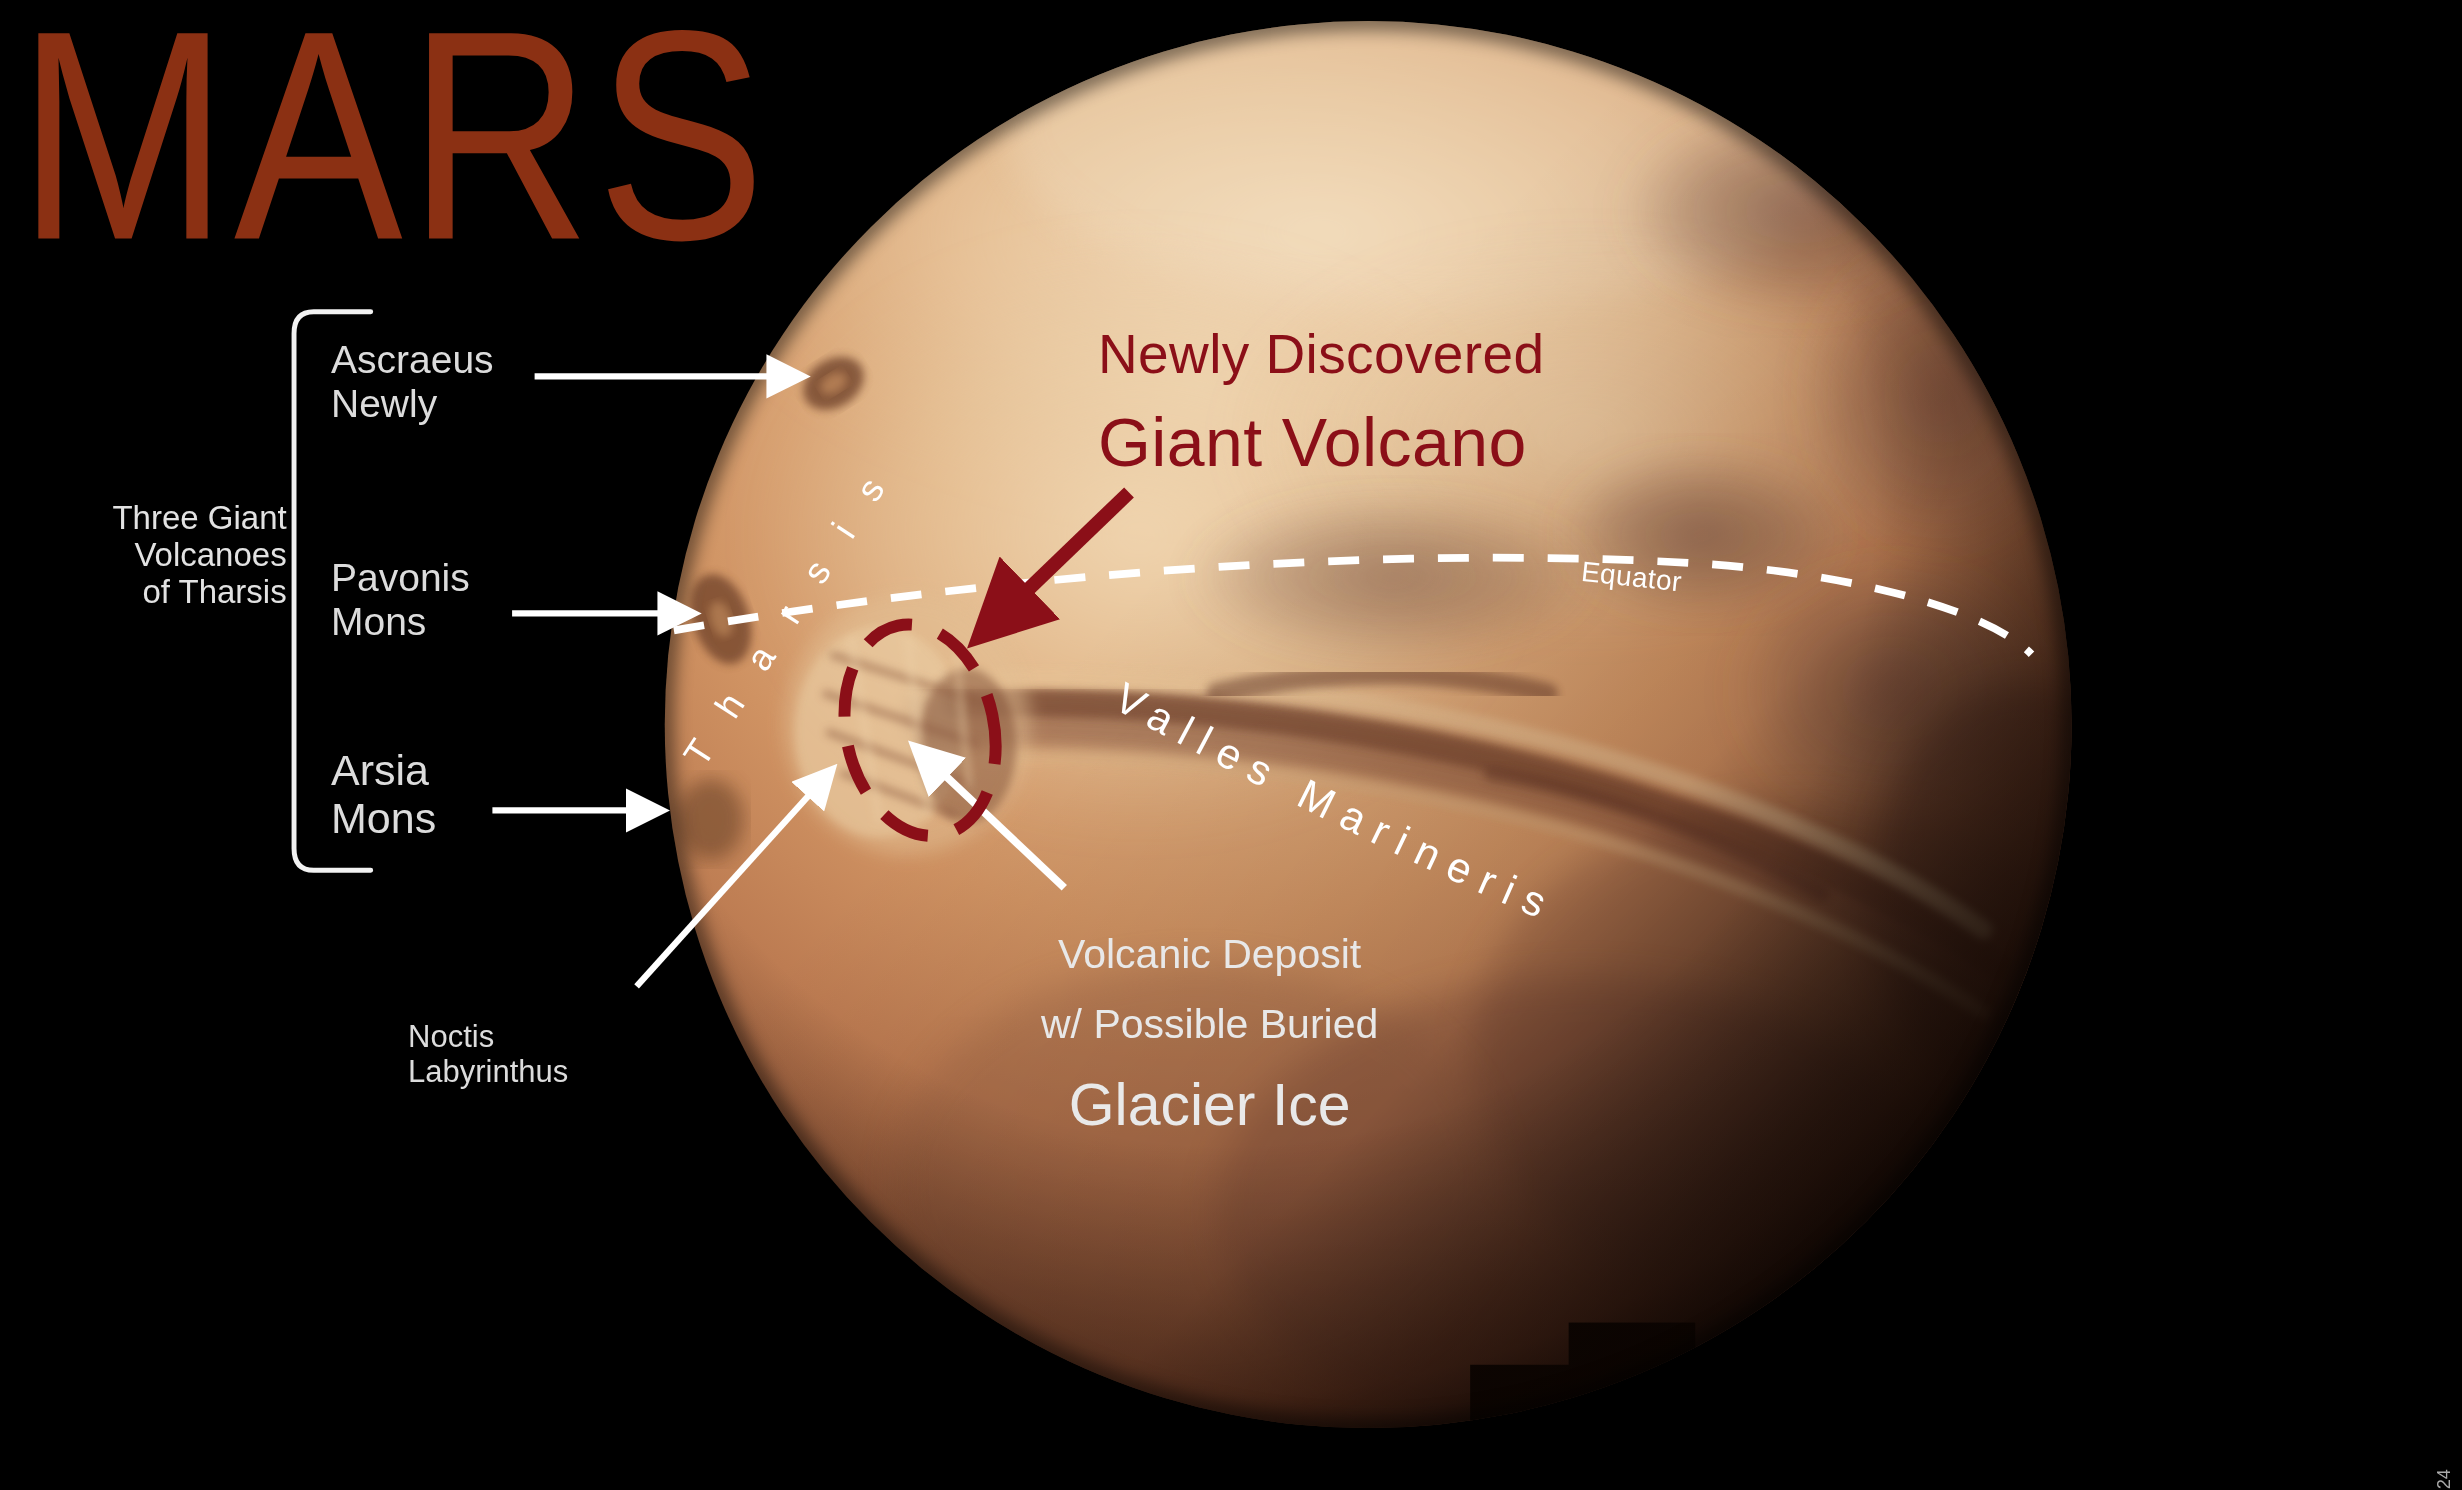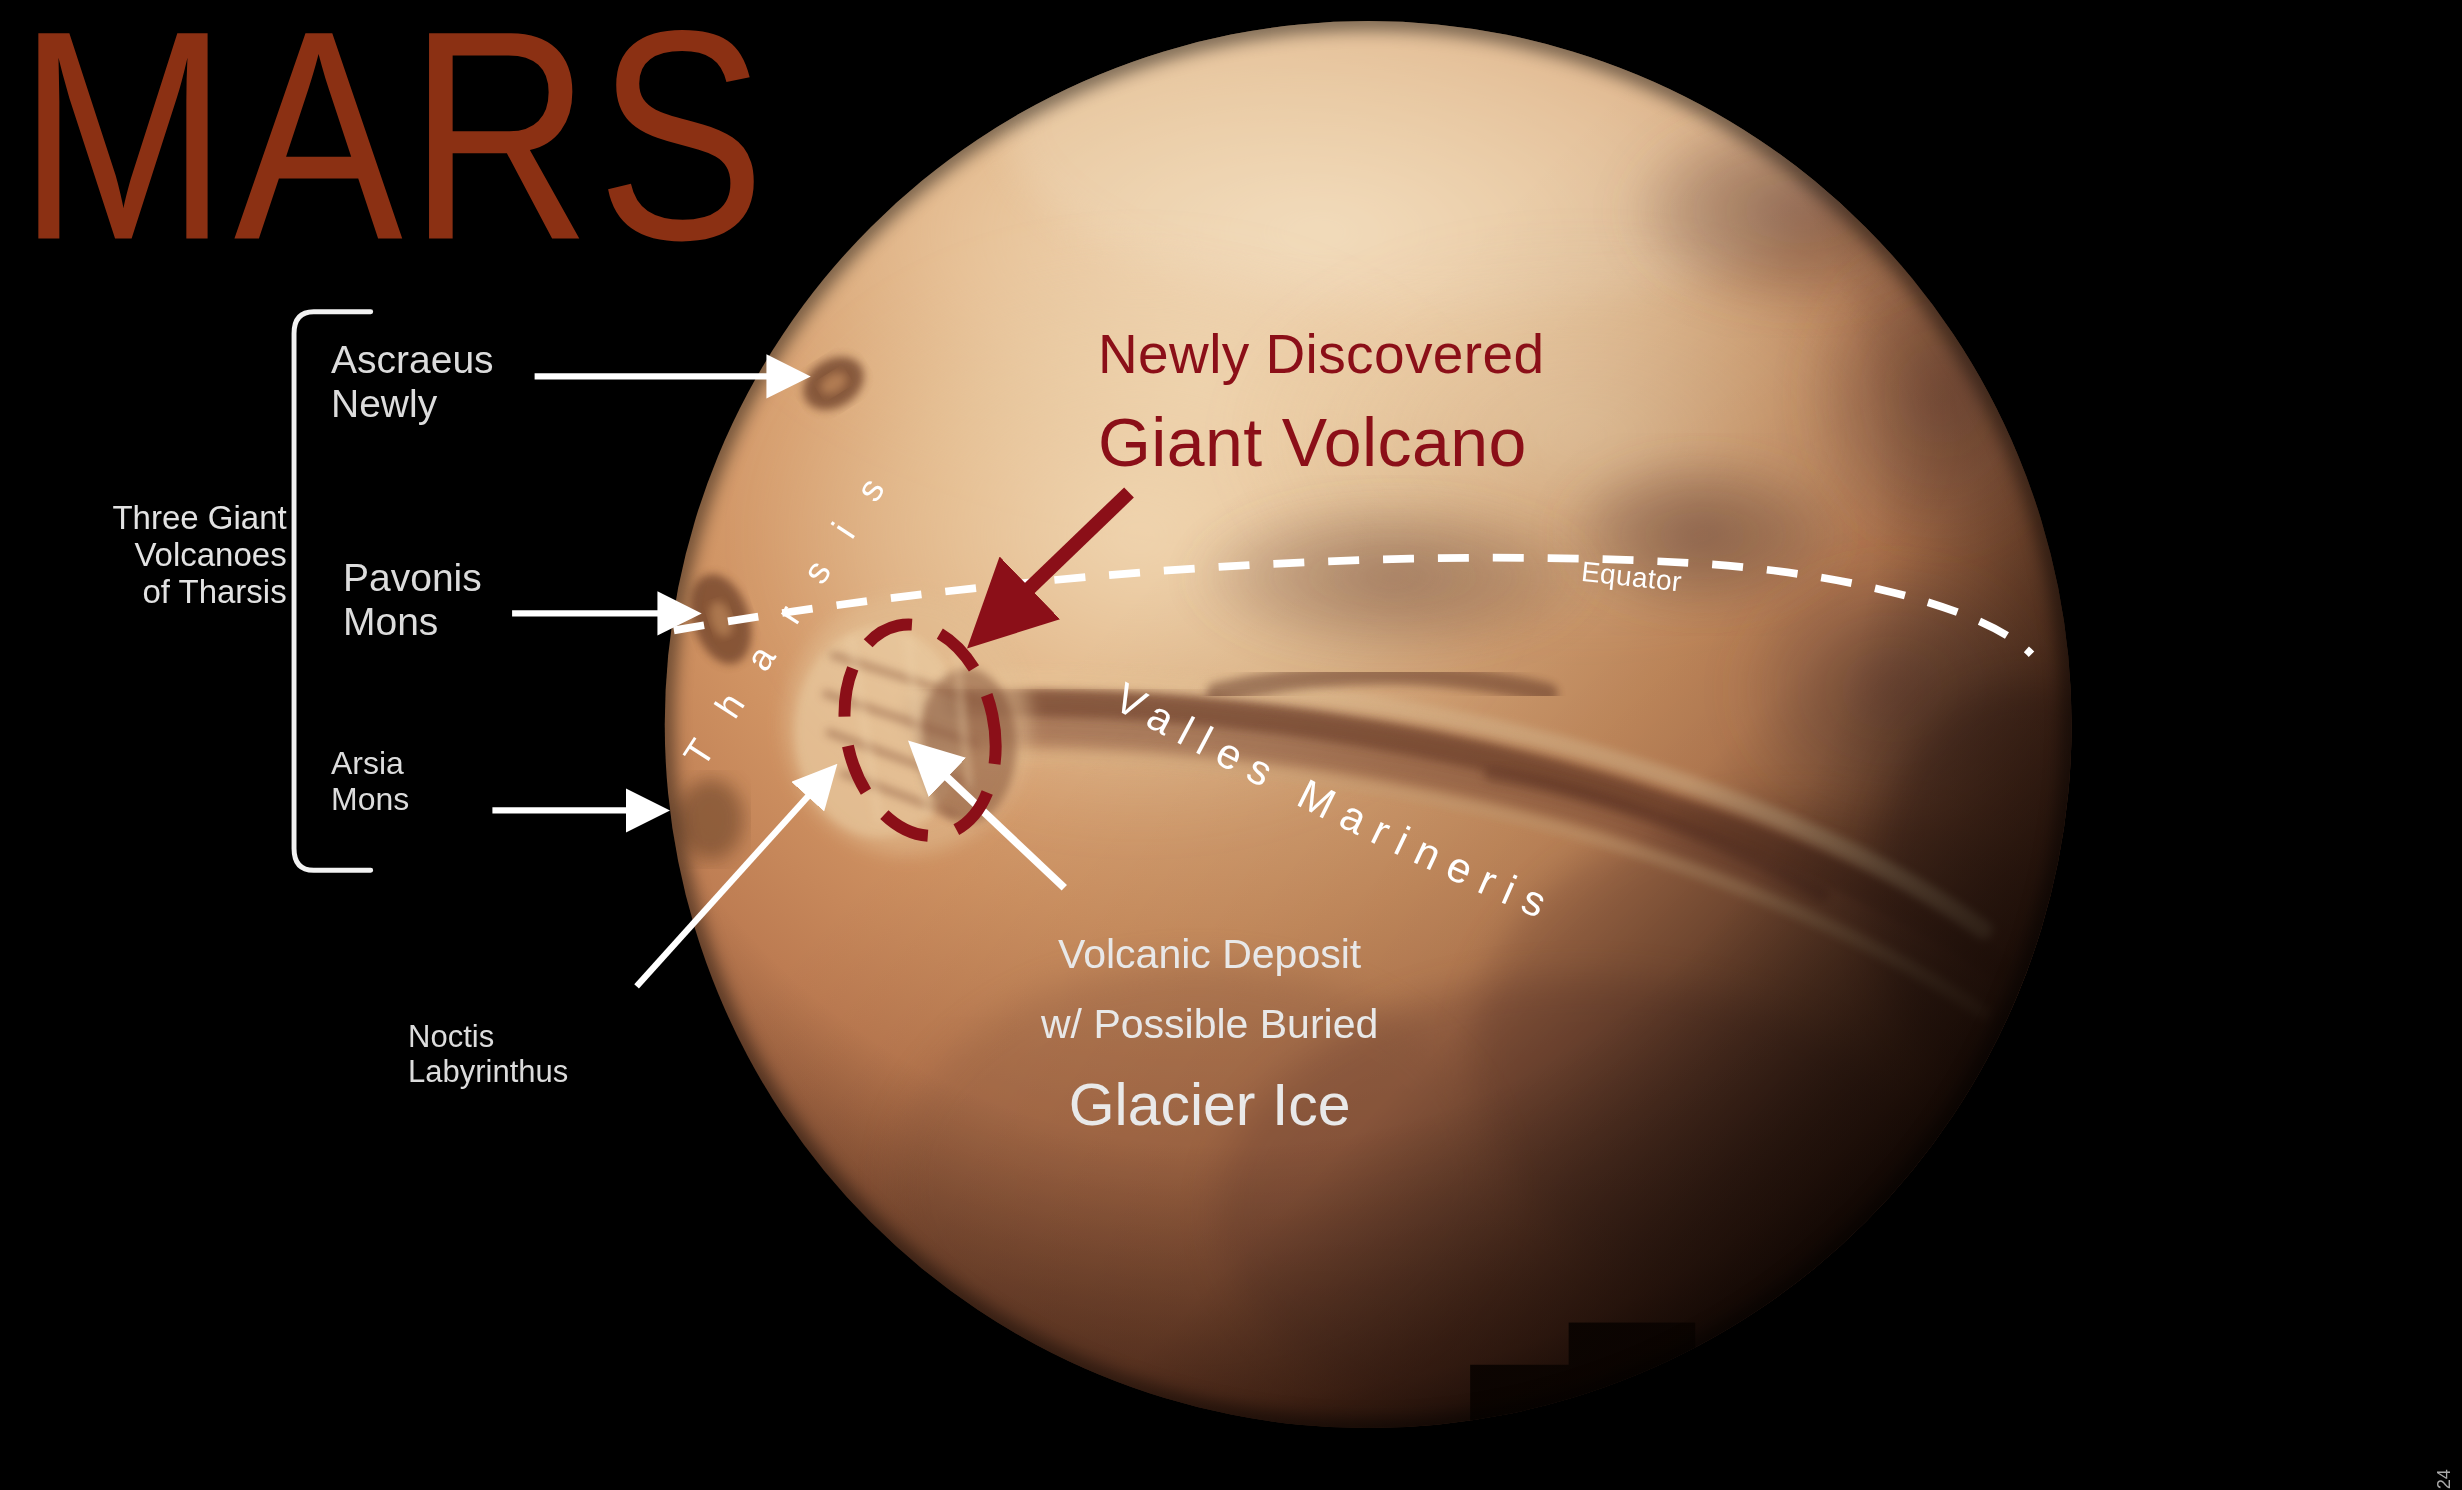--- a/index.html
+++ b/index.html
@@ -15,22 +15,22 @@
     position:absolute;left:17.6px;top:-14px;
     font-size:253px;line-height:1;letter-spacing:5.6px;
     color:#8B3013;font-weight:300;
     font-family:"Liberation Sans", sans-serif;
     transform:scaleY(1.18);transform-origin:left top;
   }
 
   
   #grp-label{left:12.7px;top:500px;width:274px;text-align:right;font-size:33px;color:#e2e2e2;}
   #lbl-ascraeus{left:331px;top:338px;font-size:39px;}
-  #lbl-pavonis{left:343px;top:556px;font:39px/1.12 "Liberation Sans",sans-serif;}
-  #lbl-arsia{left:331px;top:746px;font-size:32px;}
+  #lbl-pavonis{left:331px;top:556px;font:39px/1.12 "Liberation Sans",sans-serif;}
+  #lbl-arsia{left:331px;top:746px;font-size:43px;}
   #lbl-noctis{left:408px;top:1020px;font-size:31px;}
 
   
   #red-head{position:absolute;left:1098px;top:303px;color:#8B0F18;white-space:pre;}
   #red-head .l1{font-size:55px;line-height:1.0;font-weight:400;letter-spacing:0.4px;}
   #red-head .l2{font-size:68px;line-height:1.08;font-weight:400;letter-spacing:0.4px;}
 
   
   #glacier{position:absolute;left:1041px;top:908px;color:#e8e8e8;white-space:pre;text-align:center;}
   #glacier .g1{font-size:41px;line-height:1.12;}

